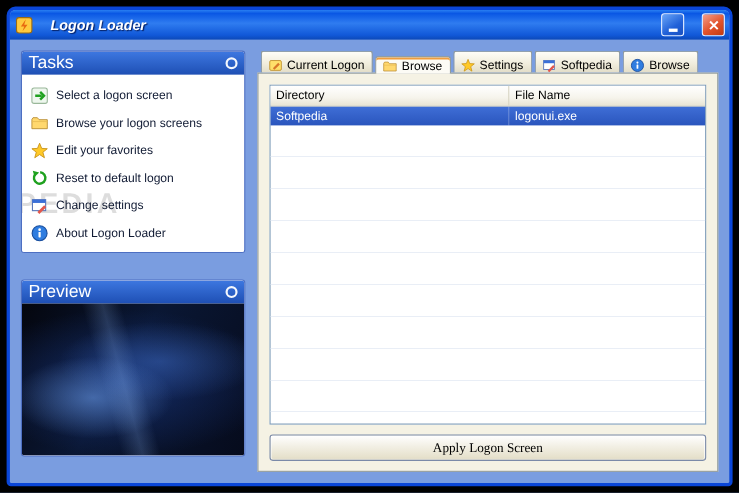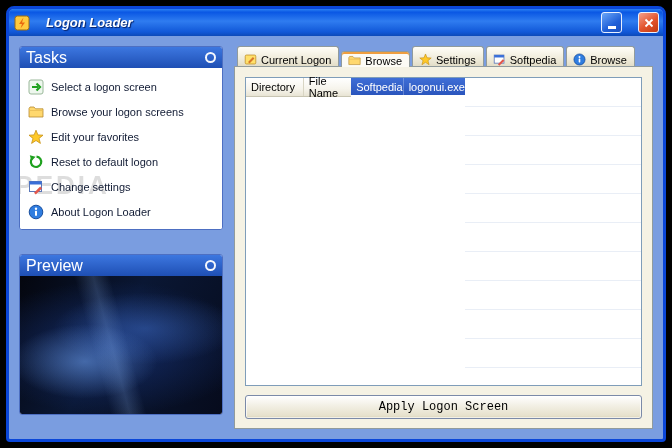--- a/index.html
+++ b/index.html
@@ -59,37 +59,37 @@
     padding:0 7px 0 6px;height:20px;margin-right:2px;cursor:pointer;box-sizing:border-box;
     background:linear-gradient(180deg,#fffef8,#f0ecdb 60%,#e2ddc8);
     border:1px solid #919b9c;border-bottom:none;border-radius:3px 3px 0 0;}
   .tab.active{background:#fcfbf5;height:16px;margin-bottom:-1px;
     box-shadow:inset 0 2px 0 #ef9e3f;}
   .tabicon{width:13px;height:13px;flex:none;display:flex}
   .tabpage{flex:1;min-height:0;background:#f5f2e4;border:1px solid #919b9c;
     padding:10px 10px 9px;display:flex;flex-direction:column}
   
   .listview{flex:1;min-height:0;background:#fff;border:1px solid #7f9db9;
-    display:flex;flex-direction:row;font-size:11px}
+    display:flex;flex-direction:column;font-size:11px}
   .list-header{display:flex;height:18px;flex:none;
     background:linear-gradient(180deg,#ffffff,#f6f4ec 60%,#e8e4d4);
     border-bottom:1px solid #c8c5b2}
   .hcell{display:flex;align-items:center;padding-left:5px;border-right:1px solid #d8d5c4;
     color:#000;box-sizing:border-box;cursor:pointer}
   .hcell.c1{width:55%}.hcell.c2{flex:1;border-right:none}
   .row.selected{display:flex;height:17px;flex:none;color:#fff;cursor:pointer;
     background:linear-gradient(180deg,#3f6ed6,#2a55bd)}
   .rcell{display:flex;align-items:center;padding-left:5px;box-sizing:border-box}
   .rcell.c1{width:55%;border-right:1px solid rgba(255,255,255,.25)}
   .rcell.c2{flex:1}
   .list-fill{flex:1;
     background-image:repeating-linear-gradient(to bottom, transparent 0 28px, #e9eef6 28px 29px)}
   
   .apply-btn{width:100%;height:24px;margin-top:9px;flex:none;font-size:12px;
-    font-family:Liberation Mono, monospace;color:#000;cursor:pointer;
+    font-family:Liberation Serif, serif;color:#000;cursor:pointer;
     background:linear-gradient(180deg,#ffffff,#f2efe4 45%,#e6e1cc 90%,#d8d1b6);
     border:1px solid #7b8aa8;border-radius:3px;
     box-shadow:inset 0 0 0 1px rgba(255,255,255,.65)}
 </style>
 </head>
 <body>
 
 <div class="window">
 
   <div class="titlebar">

